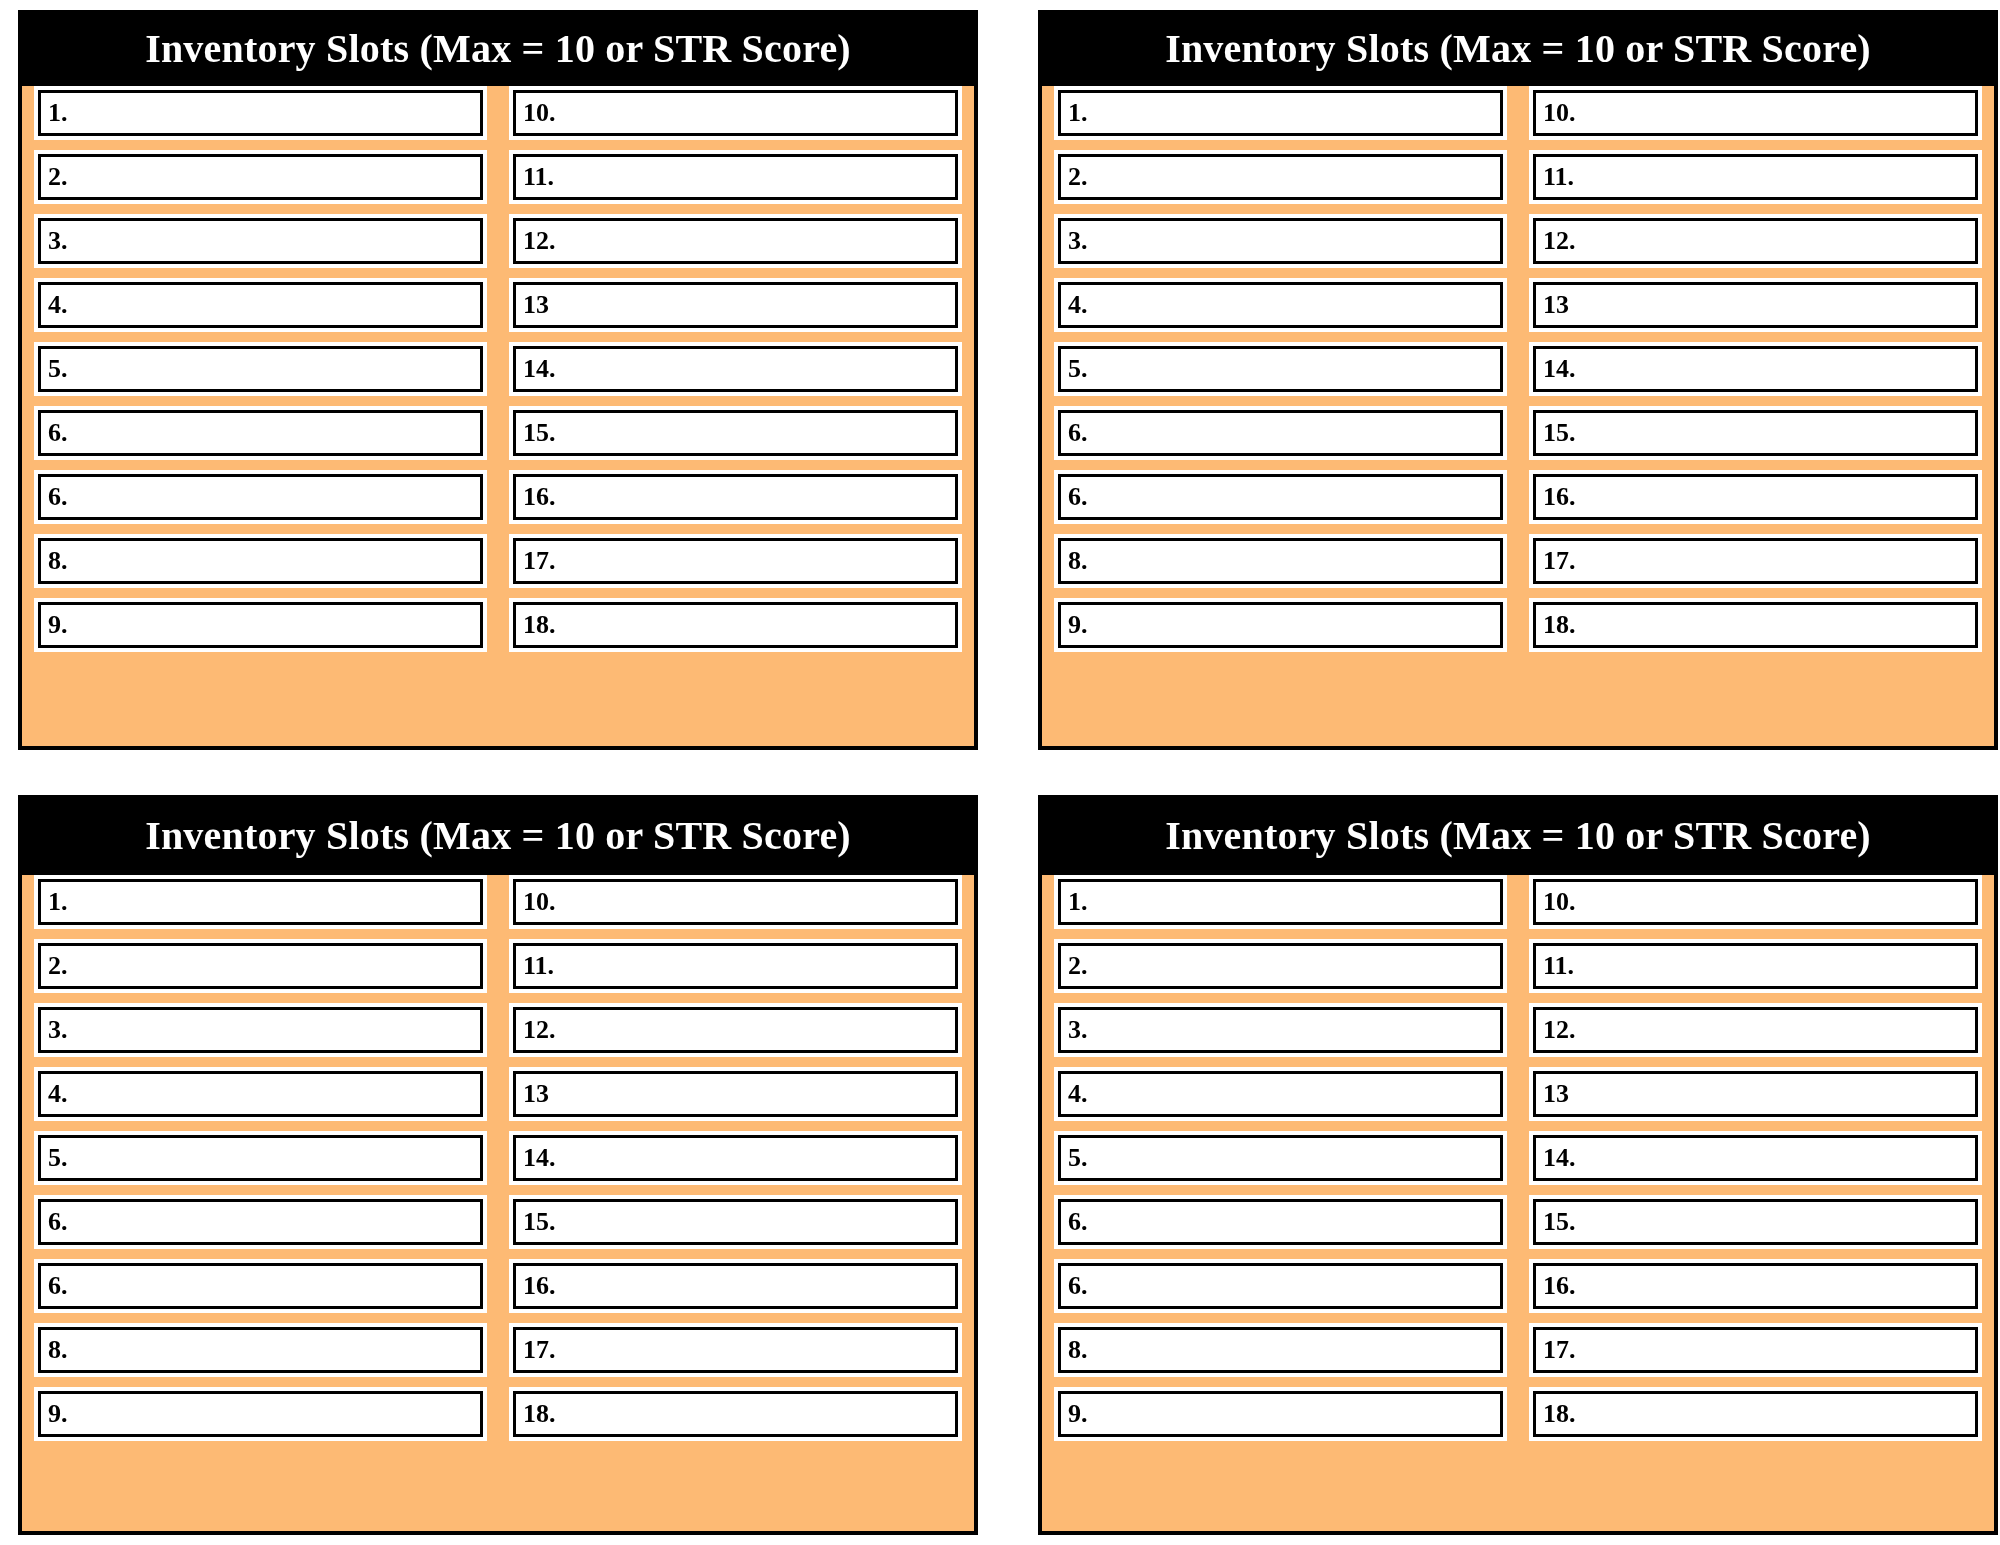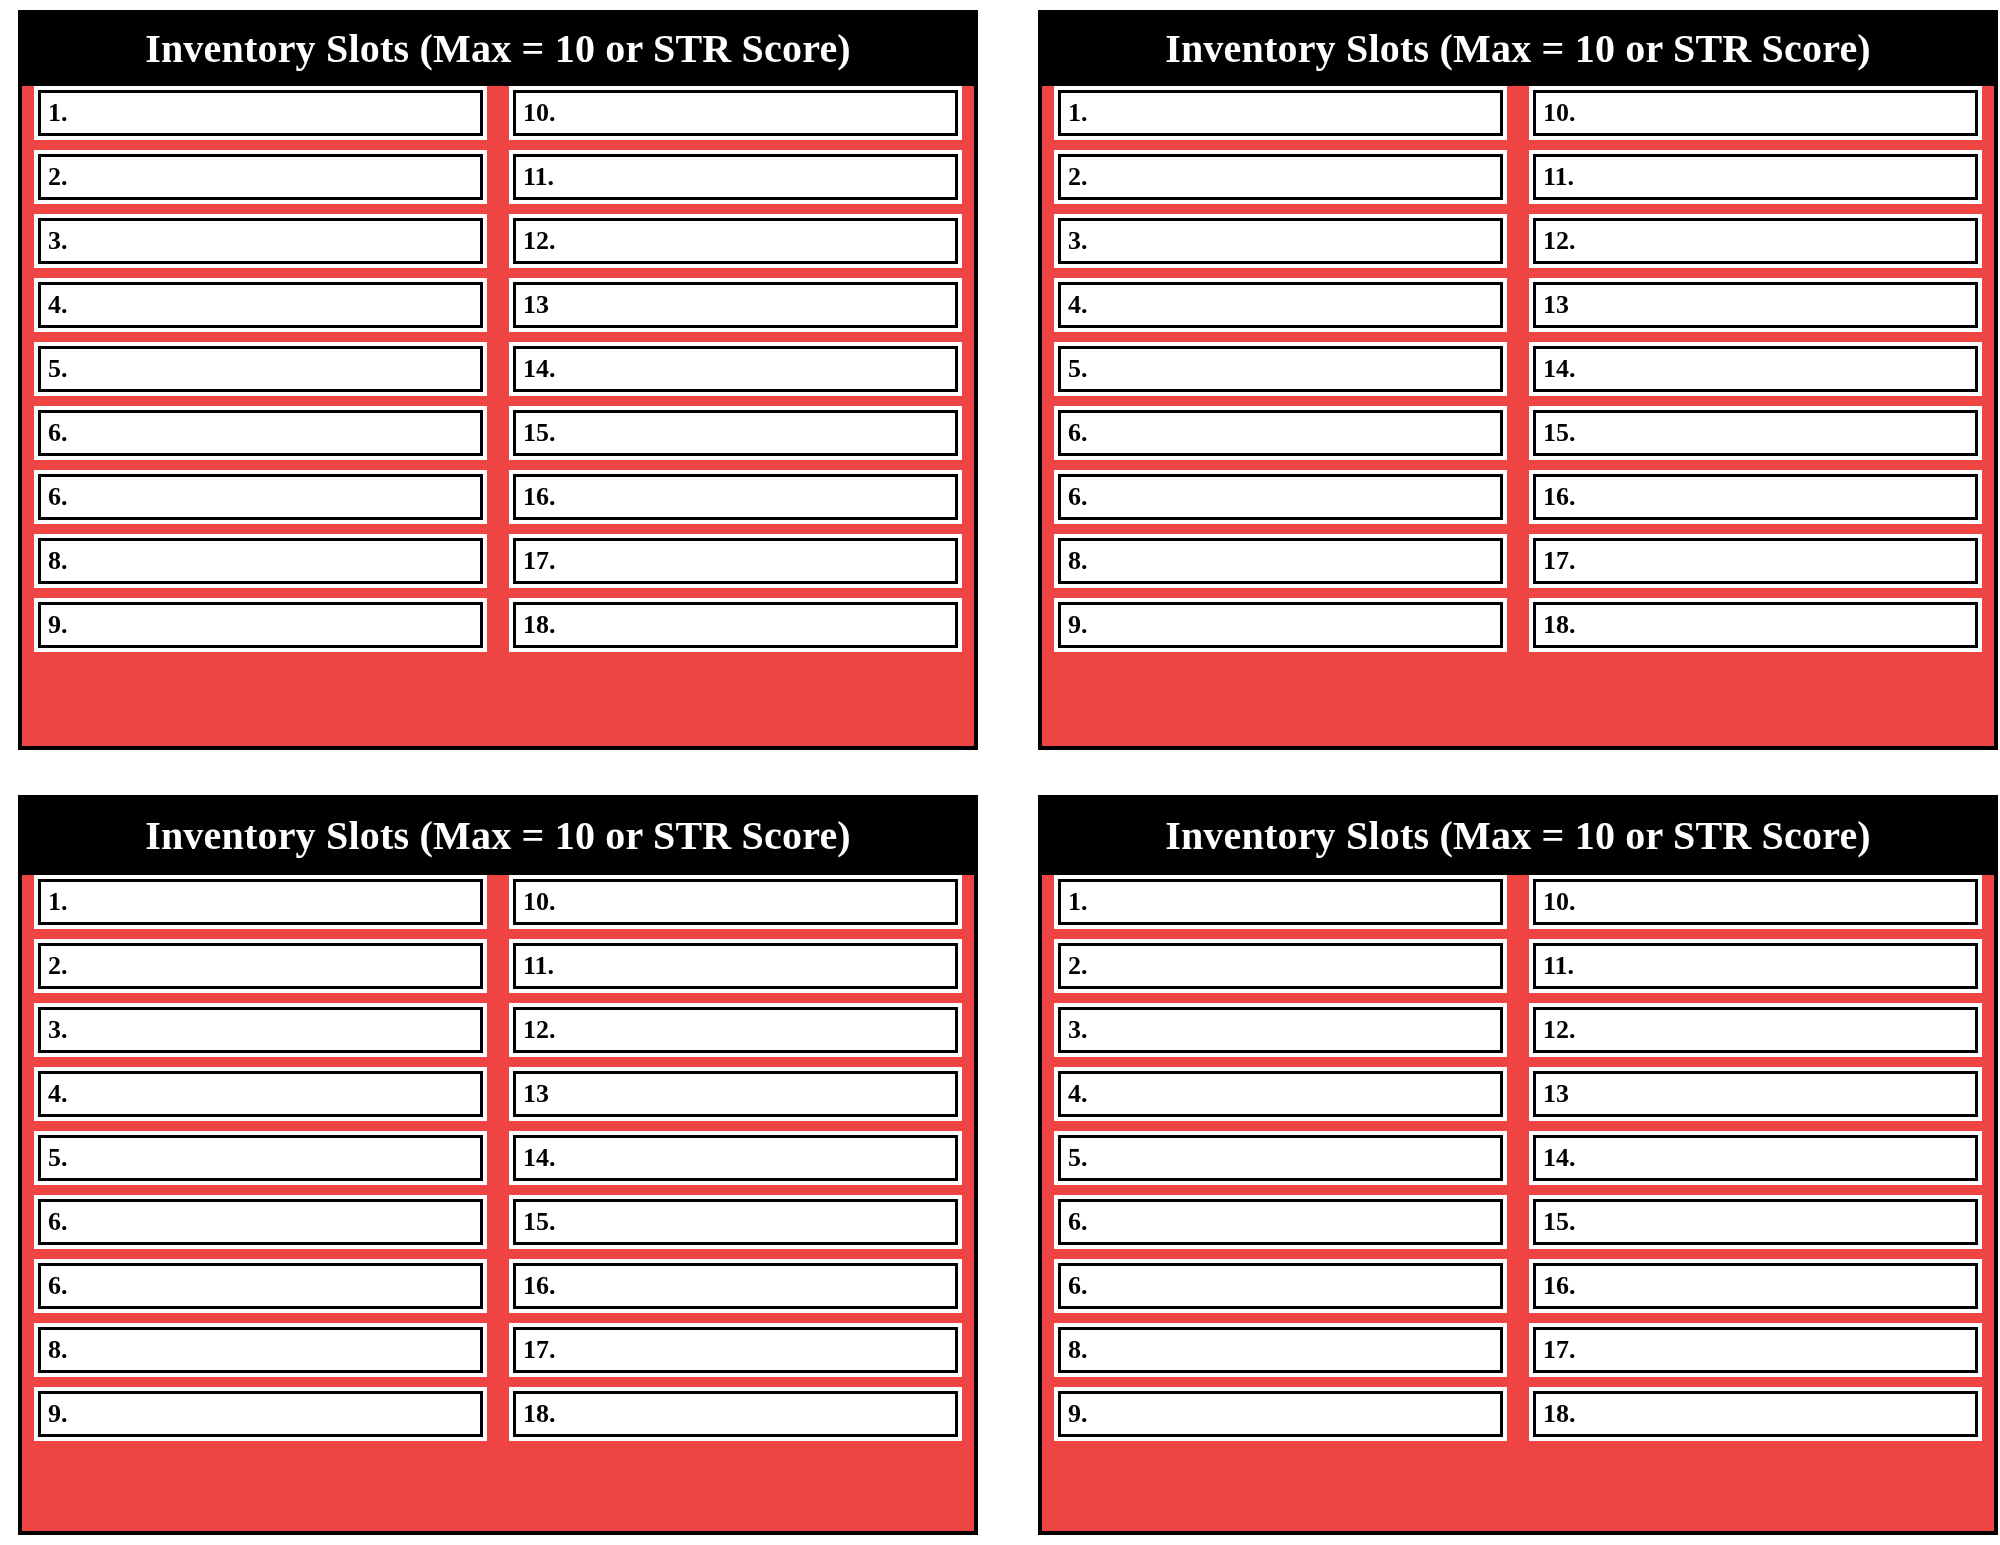--- a/index.html
+++ b/index.html
@@ -22,21 +22,21 @@
   .grid {
     display: grid;
     grid-template-columns: 980px 980px;
     grid-template-rows: 760px 760px;
     column-gap: 40px;
     row-gap: 25px;
     padding: 10px 0 0 18px;
     box-sizing: border-box;
   }
   .card {
-    background: #ef4444;
+    background: #fdba74;
     border: 4px solid #000000;
     box-sizing: border-box;
     padding: 0;
     width: 960px;
     height: 740px;
     display: flex;
     flex-direction: column;
   }
   .card-title {
     color: #ffffff;

